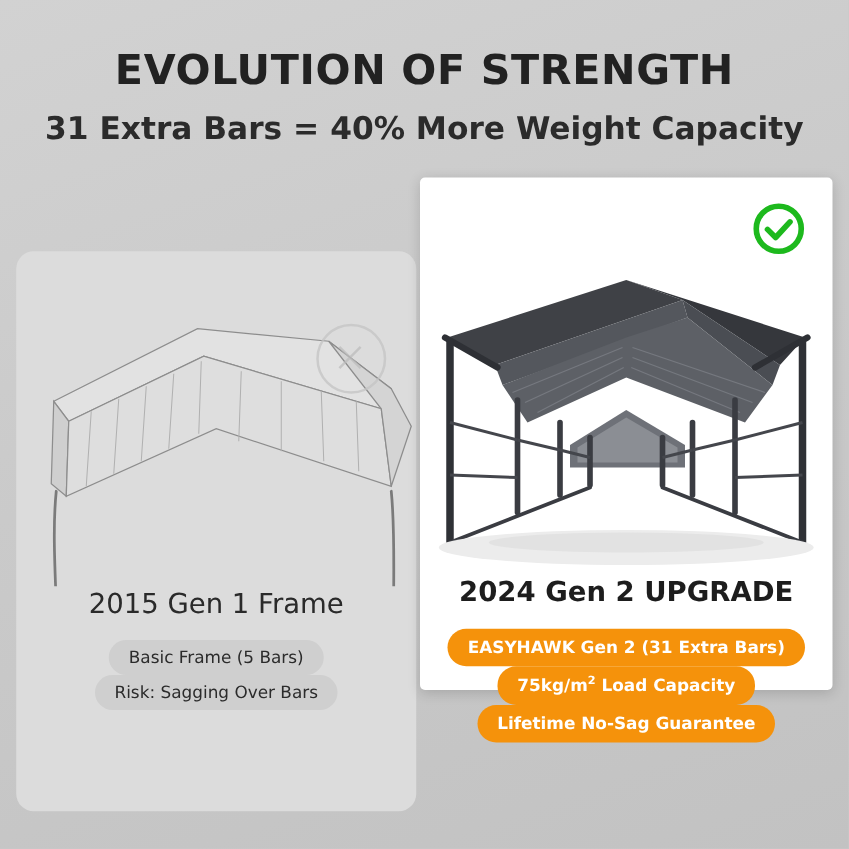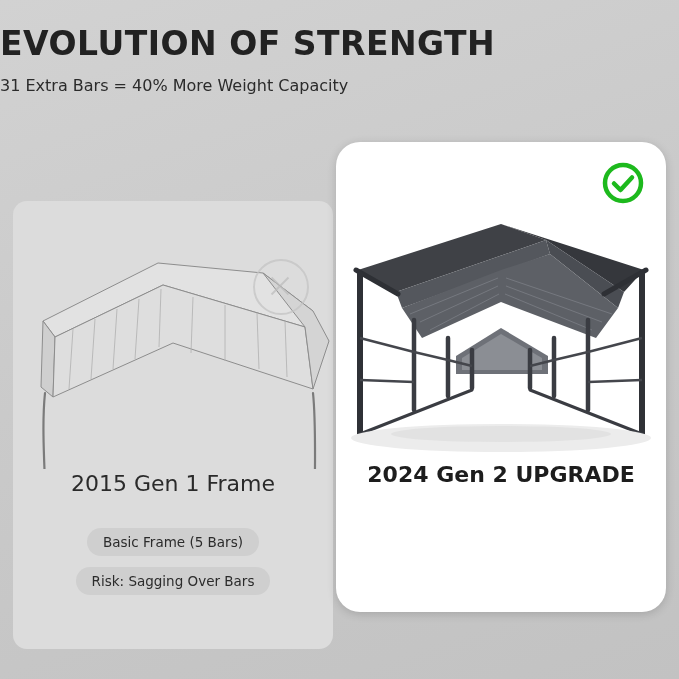--- a/index.html
+++ b/index.html
@@ -14,36 +14,36 @@
     overflow: hidden;
   }
   .page {
     position: relative;
     width: 679px;
     height: 679px;
     background: linear-gradient(160deg, #d2d2d2 0%, #cacaca 45%, #c2c2c2 100%);
   }
   
   .header {
-    padding-top: 26px;
-    text-align: left;
+    padding-top: 38px;
+    text-align: center;
   }
   .title {
     font-size: 33px;
     letter-spacing: 0.5px;
     font-weight: bold;
     color: #222222;
     margin: 0;
     line-height: 1.1;
   }
   .subtitle {
-    font-size: 16px;
+    font-size: 25px;
     color: #2b2b2b;
     margin: 14px 0 15px 0;
-    font-weight: normal;
+    font-weight: bold;
   }
   
   .panels {
     position: absolute;
     top: 142px;
     left: 0;
     width: 679px;
     height: 520px;
     display: flex;
     justify-content: space-between;
@@ -58,23 +58,23 @@
     width: 320px;
     margin-left: 3px;
     margin-top: 59px;
     height: 448px;
     background: #dcdcdc;
     border-radius: 14px;
   }
   .panel-new {
     width: 330px;
     margin-right: 3px;
-    height: 470px;
+    height: 410px;
     background: #ffffff;
-    border-radius: 24px;
+    border-radius: 4px;
     box-shadow: 0 2px 10px rgba(0,0,0,0.16);
   }
   
   .img-area {
     position: relative;
     width: 100%;
   }
   .img-old { height: 268px; }
   .img-new { height: 318px; }
 
@@ -118,25 +118,24 @@
     color: #1d1d1d;
     margin-top: 2px;
   }
   .caption-old {
     font-weight: normal;
     color: #2a2a2a;
     font-size: 22px;
   }
   
   .chips {
-    margin-top: 32px;
+    margin-top: 16px;
     display: flex;
     flex-direction: column;
     align-items: center;
-    gap: 11px;
   }
   .chip {
     font-size: 13.5px;
     border-radius: 14px;
     padding: 6px 16px;
     white-space: nowrap;
     line-height: 1.2;
   }
   .chip-grey {
     background: #cfcfcf;
@@ -300,16 +299,21 @@
             <line x1="306" y1="292" x2="194" y2="248"></line>
           </g>
 
           <ellipse cx="165" cy="296" rx="150" ry="14" fill="#ececec"></ellipse>
           <ellipse cx="165" cy="292" rx="110" ry="8" fill="#e2e2e2"></ellipse>
         </svg>
       </div>
 
       <div class="caption">2024 Gen 2 UPGRADE</div>
 
+      <div class="chips">
+        <div class="chip chip-orange">EASYHAWK Gen 2 (31 Extra Bars)</div>
+        <div class="chip chip-orange"><span>75kg/m</span><sup class="unit">2</sup><span> Load Capacity</span></div>
+        <div class="chip chip-orange">Lifetime No-Sag Guarantee</div>
+      </div>
     </div>
 
   </div>
 </div>
 
 </body></html>

